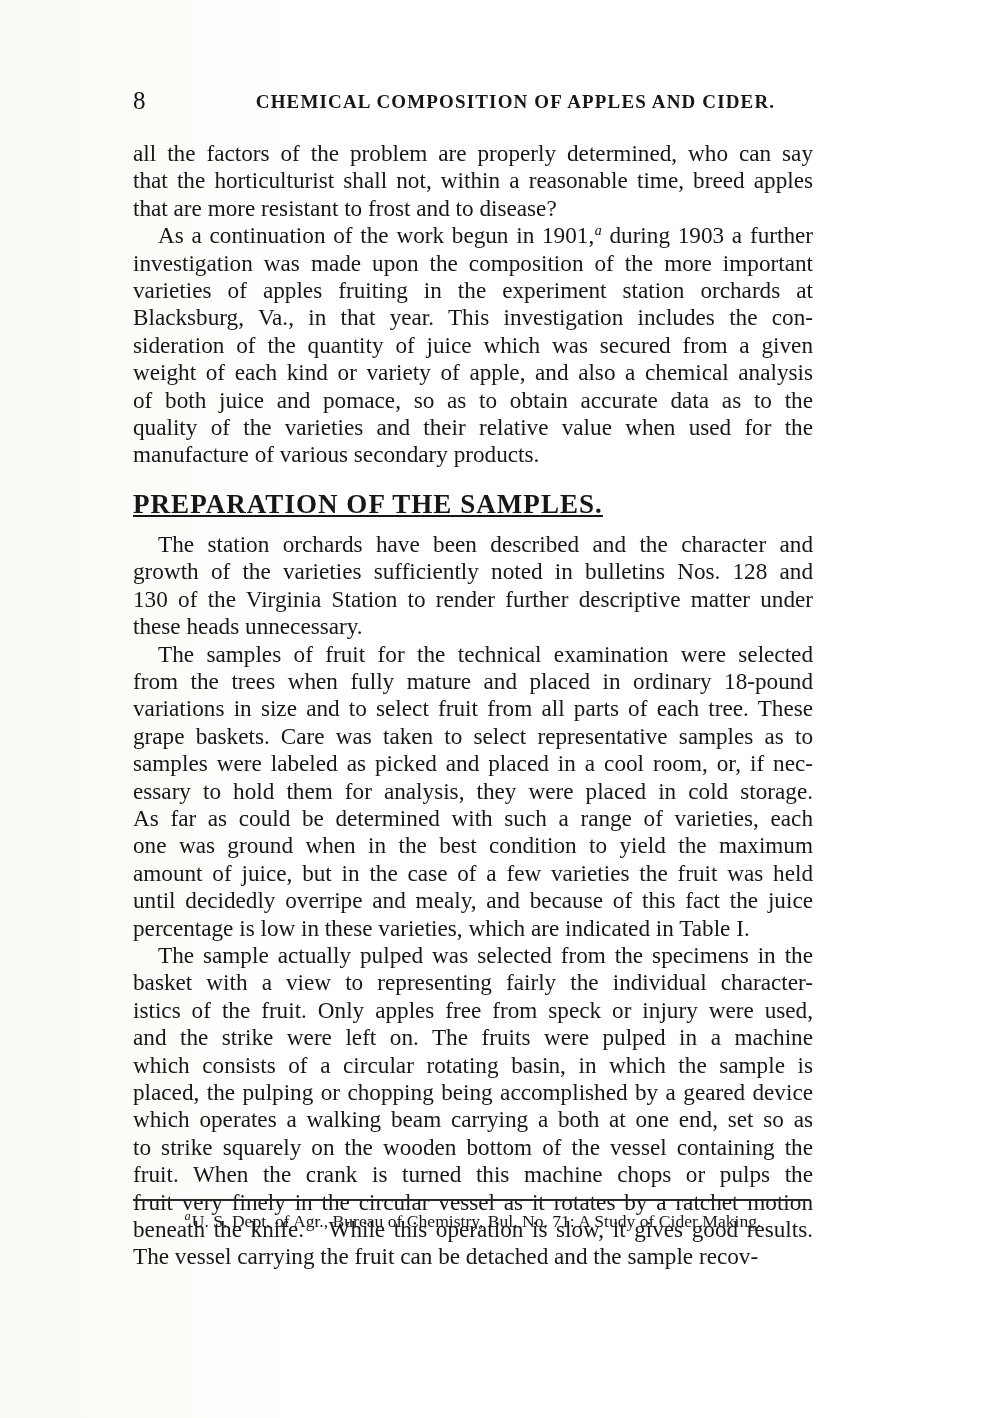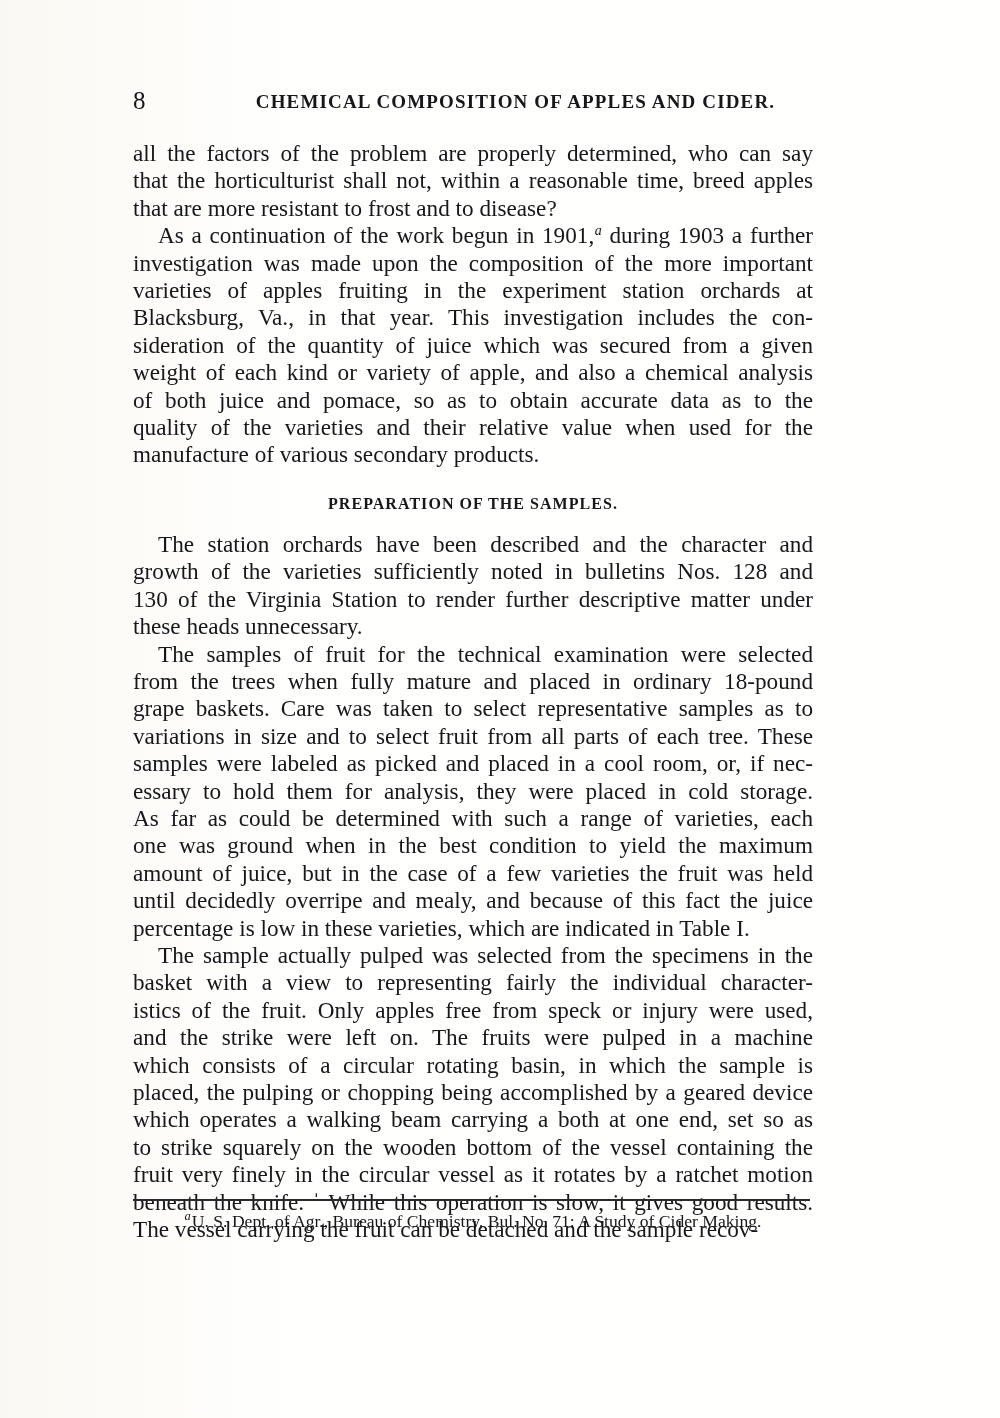--- a/index.html
+++ b/index.html
@@ -92,25 +92,25 @@
     font-size: 14px;
     font-style: italic;
     vertical-align: 0.62em;
     line-height: 0;
     padding-left: 0.5px;
   }
 
   
   h2.section-heading {
     margin: 22px 0 14px 0;
-    text-align: center;
-    font-size: 16px;
+    font-size: 27px;
     line-height: 26px;
     font-weight: bold;
     letter-spacing: 1.05px;
+    text-decoration: underline;
   }
 
   
   p.para + p.para { margin-top: 0; }
 
   
   .footnote-area {
     position: absolute;
     left: 133px;
     top: 1199px;
@@ -174,40 +174,41 @@
       <p class="para">
         <span class="ln indent">The station orchards have been described and the character and</span>
         <span class="ln">growth of the varieties sufficiently noted in bulletins Nos. 128 and</span>
         <span class="ln">130 of the Virginia Station to render further descriptive matter under</span>
         <span class="ln last">these heads unnecessary.</span>
       </p>
 
       <p class="para">
         <span class="ln indent">The samples of fruit for the technical examination were selected</span>
         <span class="ln">from the trees when fully mature and placed in ordinary 18-pound</span>
+        <span class="ln">variations in size and to select fruit from all parts of each tree.   These</span>
         <span class="ln">grape baskets.   Care was taken to select representative samples as to</span>
-        <span class="ln">variations in size and to select fruit from all parts of each tree.   These</span>
         <span class="ln">samples were labeled as picked and placed in a cool room, or, if nec-</span>
         <span class="ln">essary to hold them for analysis, they were placed in cold storage.</span>
         <span class="ln">As far as could be determined with such a range of varieties, each</span>
         <span class="ln">one was ground when in the best condition to yield the maximum</span>
         <span class="ln">amount of juice, but in the case of a few varieties the fruit was held</span>
         <span class="ln">until decidedly overripe and mealy, and because of this fact the juice</span>
         <span class="ln last">percentage is low in these varieties, which are indicated in Table I.</span>
       </p>
 
       <p class="para">
         <span class="ln indent">The sample actually pulped was selected from the specimens in the</span>
         <span class="ln">basket with a view to representing fairly the individual character-</span>
         <span class="ln">istics of the fruit.   Only apples free from speck or injury were used,</span>
         <span class="ln">and the strike were left on.   The fruits were pulped in a machine</span>
         <span class="ln">which consists of a circular rotating basin, in which the sample is</span>
         <span class="ln">placed, the pulping or chopping being accomplished by a geared device</span>
         <span class="ln">which operates a walking beam carrying a both at one end, set so as</span>
         <span class="ln">to strike squarely on the wooden bottom of the vessel containing the</span>
+        <span class="ln">fruit.   When the crank is turned this machine chops or pulps the</span>
         <span class="ln">fruit very finely in the circular vessel as it rotates by a ratchet motion</span>
         <span class="ln">beneath the knife.  ˈ While this operation is slow, it gives good results.</span>
         <span class="ln last">The vessel carrying the fruit can be detached and the sample recov-</span>
       </p>
 
     </div>
   </div>
 
   <div class="footnote-area">
     <div class="footnote-rule"></div>

